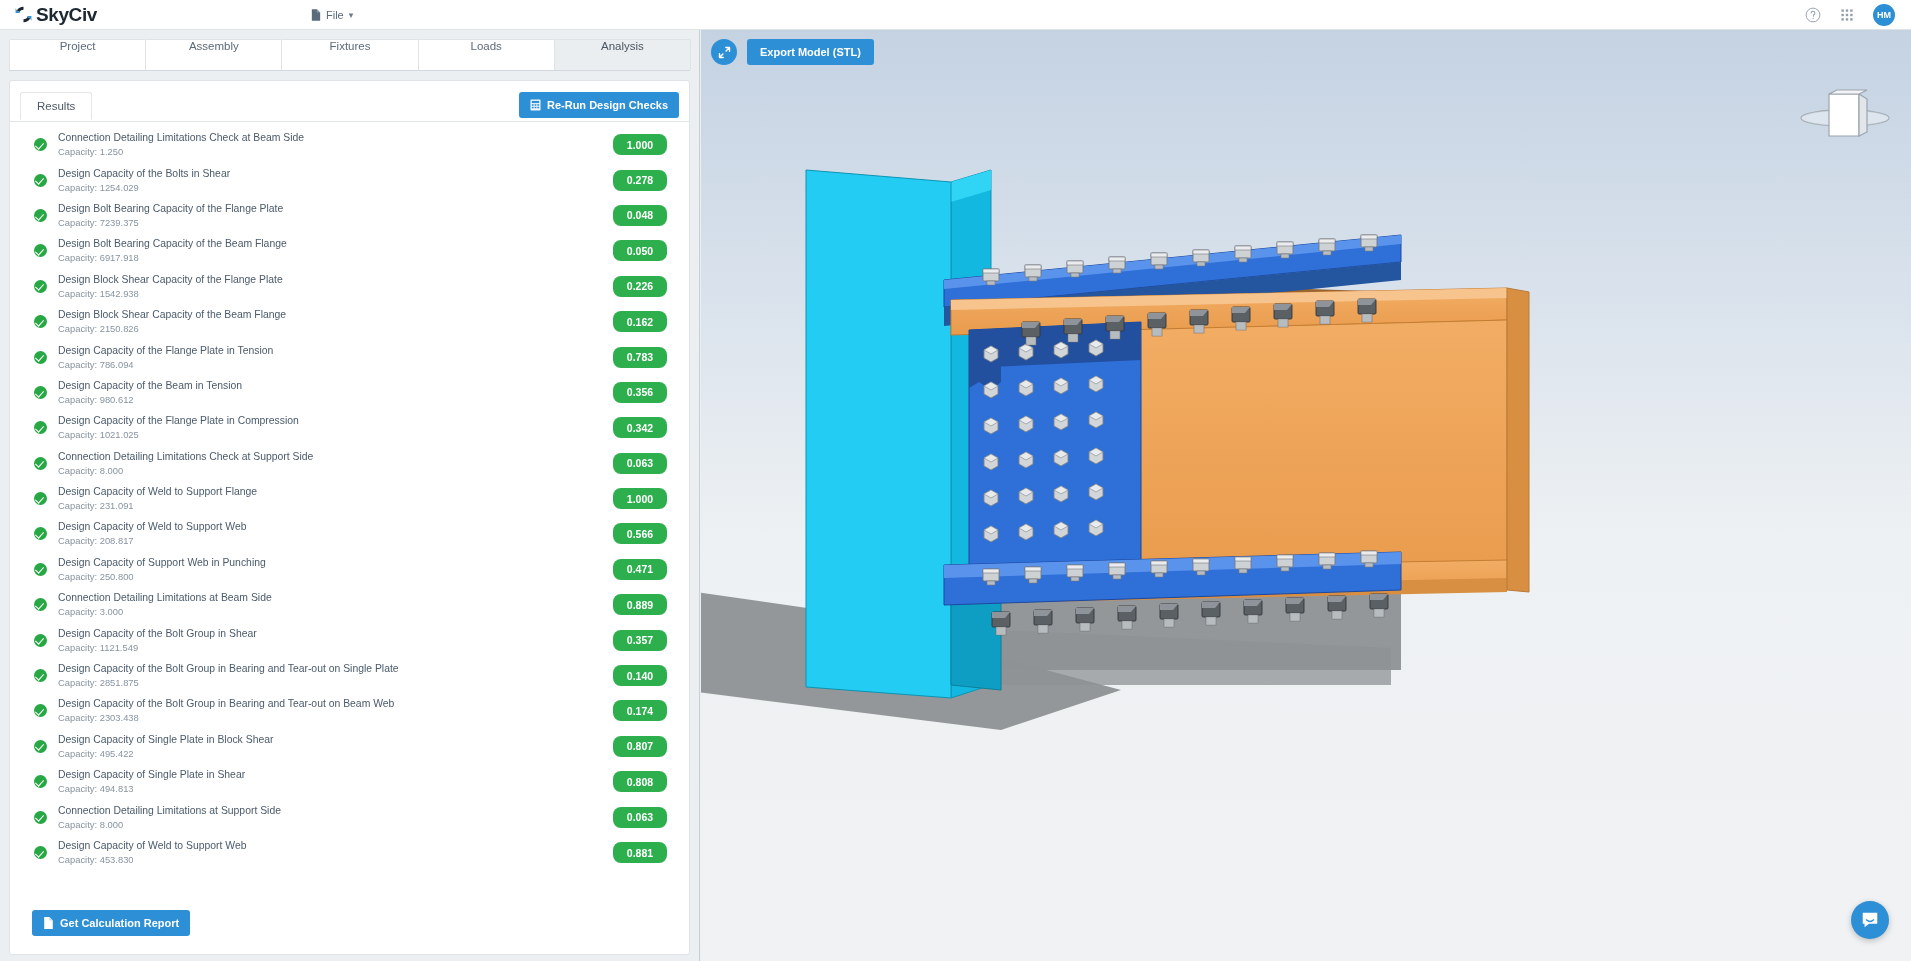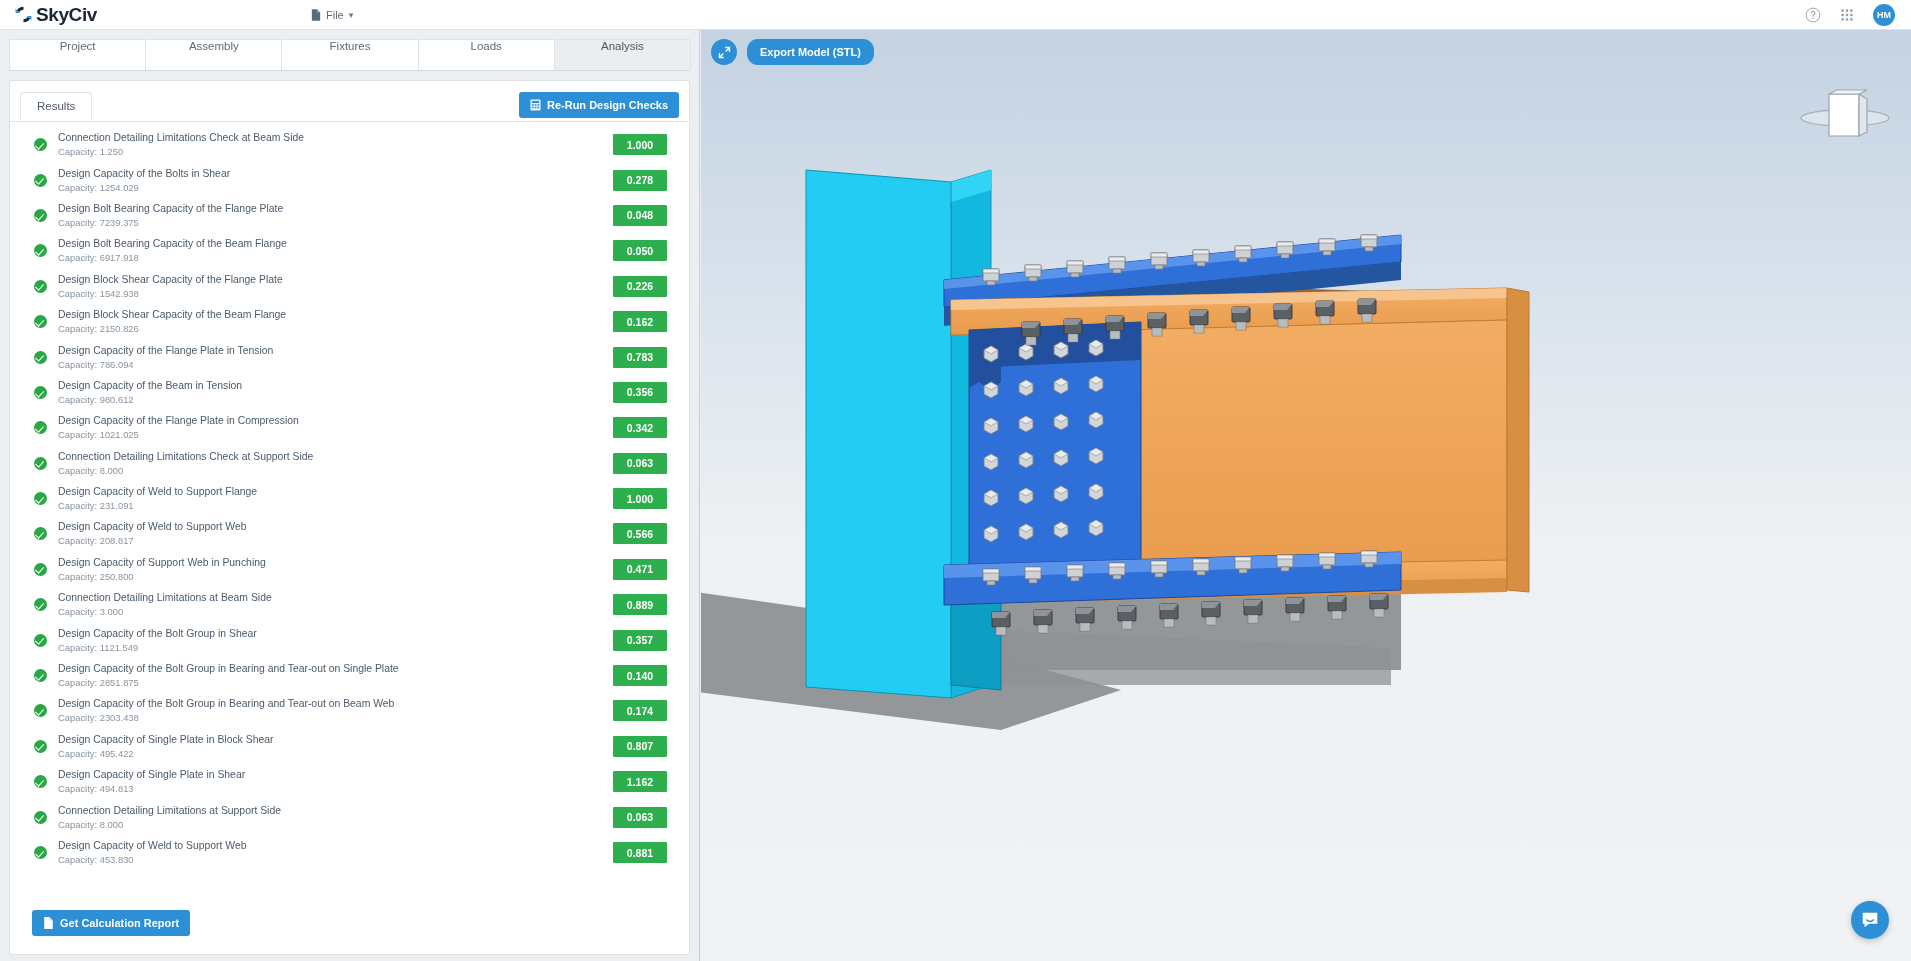--- a/index.html
+++ b/index.html
@@ -87,21 +87,21 @@
   }
   .chk::after {
     content: ""; position: absolute; left: 3.2px; top: 2.6px;
     width: 4px; height: 7px; border: solid #fff;
     border-width: 0 1.6px 1.6px 0; transform: rotate(42deg);
   }
   .rtext { flex: 1; min-width: 0; }
   .rtitle { font-size: 10.4px; color: #4a5a6a; line-height: 13px; white-space: nowrap; }
   .rcap { font-size: 9.4px; color: #8794a0; line-height: 13px; margin-top: 1px; }
   .badge {
-    width: 54px; height: 21px; border-radius: 1px; background: #2eaf4e;
+    width: 54px; height: 21px; border-radius: 8px; background: #2eaf4e;
     color: #fff; font-size: 10.5px; font-weight: bold;
     display: flex; align-items: center; justify-content: center; flex: none;
   }
 
   .card-foot {
     position: absolute; left: 0; right: 0; bottom: 0; height: 62px;
     display: flex; align-items: center; padding-left: 22px;
   }
 
   
@@ -110,21 +110,21 @@
     background: linear-gradient(to bottom, #c4d2e2 0%, #d9e2ec 28%, #eef1f3 55%, #f0f2f3 100%);
     overflow: hidden;
   }
   .vp-toolbar { position: absolute; top: 9px; left: 10px; display: flex; align-items: center; gap: 10px; z-index: 6; }
   .round-btn {
     width: 26px; height: 26px; border-radius: 50%; background: #2d8fd5;
     display: flex; align-items: center; justify-content: center; cursor: pointer;
   }
   .export-btn {
     background: #2d8fd5; color: #fff; font-size: 11px; font-weight: bold;
-    padding: 7px 13px; border: none; border-radius: 11px; cursor: pointer;
+    padding: 7px 13px; border: none; border-radius: 3px; cursor: pointer;
   }
   .viewcube { position: absolute; top: 58px; right: 18px; width: 96px; height: 56px; z-index: 6; cursor: pointer; }
   .chatbtn {
     position: absolute; right: 22px; bottom: 22px; width: 38px; height: 38px;
     border-radius: 50%; background: #2d8fd5; display: flex;
     align-items: center; justify-content: center; cursor: pointer; z-index: 7;
     box-shadow: 0 2px 6px rgba(0,0,0,.22);
   }
   .model { position: absolute; inset: 0; }
 </style>
@@ -358,21 +358,21 @@
             <div class="rcap">Capacity: 495.422</div>
           </div>
           <div class="badge">0.807</div>
         </div>
         <div class="result-row">
           <div class="chk"></div>
           <div class="rtext">
             <div class="rtitle">Design Capacity of Single Plate in Shear</div>
             <div class="rcap">Capacity: 494.813</div>
           </div>
-          <div class="badge">1.162</div>
+          <div class="badge">0.808</div>
         </div>
         <div class="result-row">
           <div class="chk"></div>
           <div class="rtext">
             <div class="rtitle">Connection Detailing Limitations at Support Side</div>
             <div class="rcap">Capacity: 8.000</div>
           </div>
           <div class="badge">0.063</div>
         </div>
         <div class="result-row">

